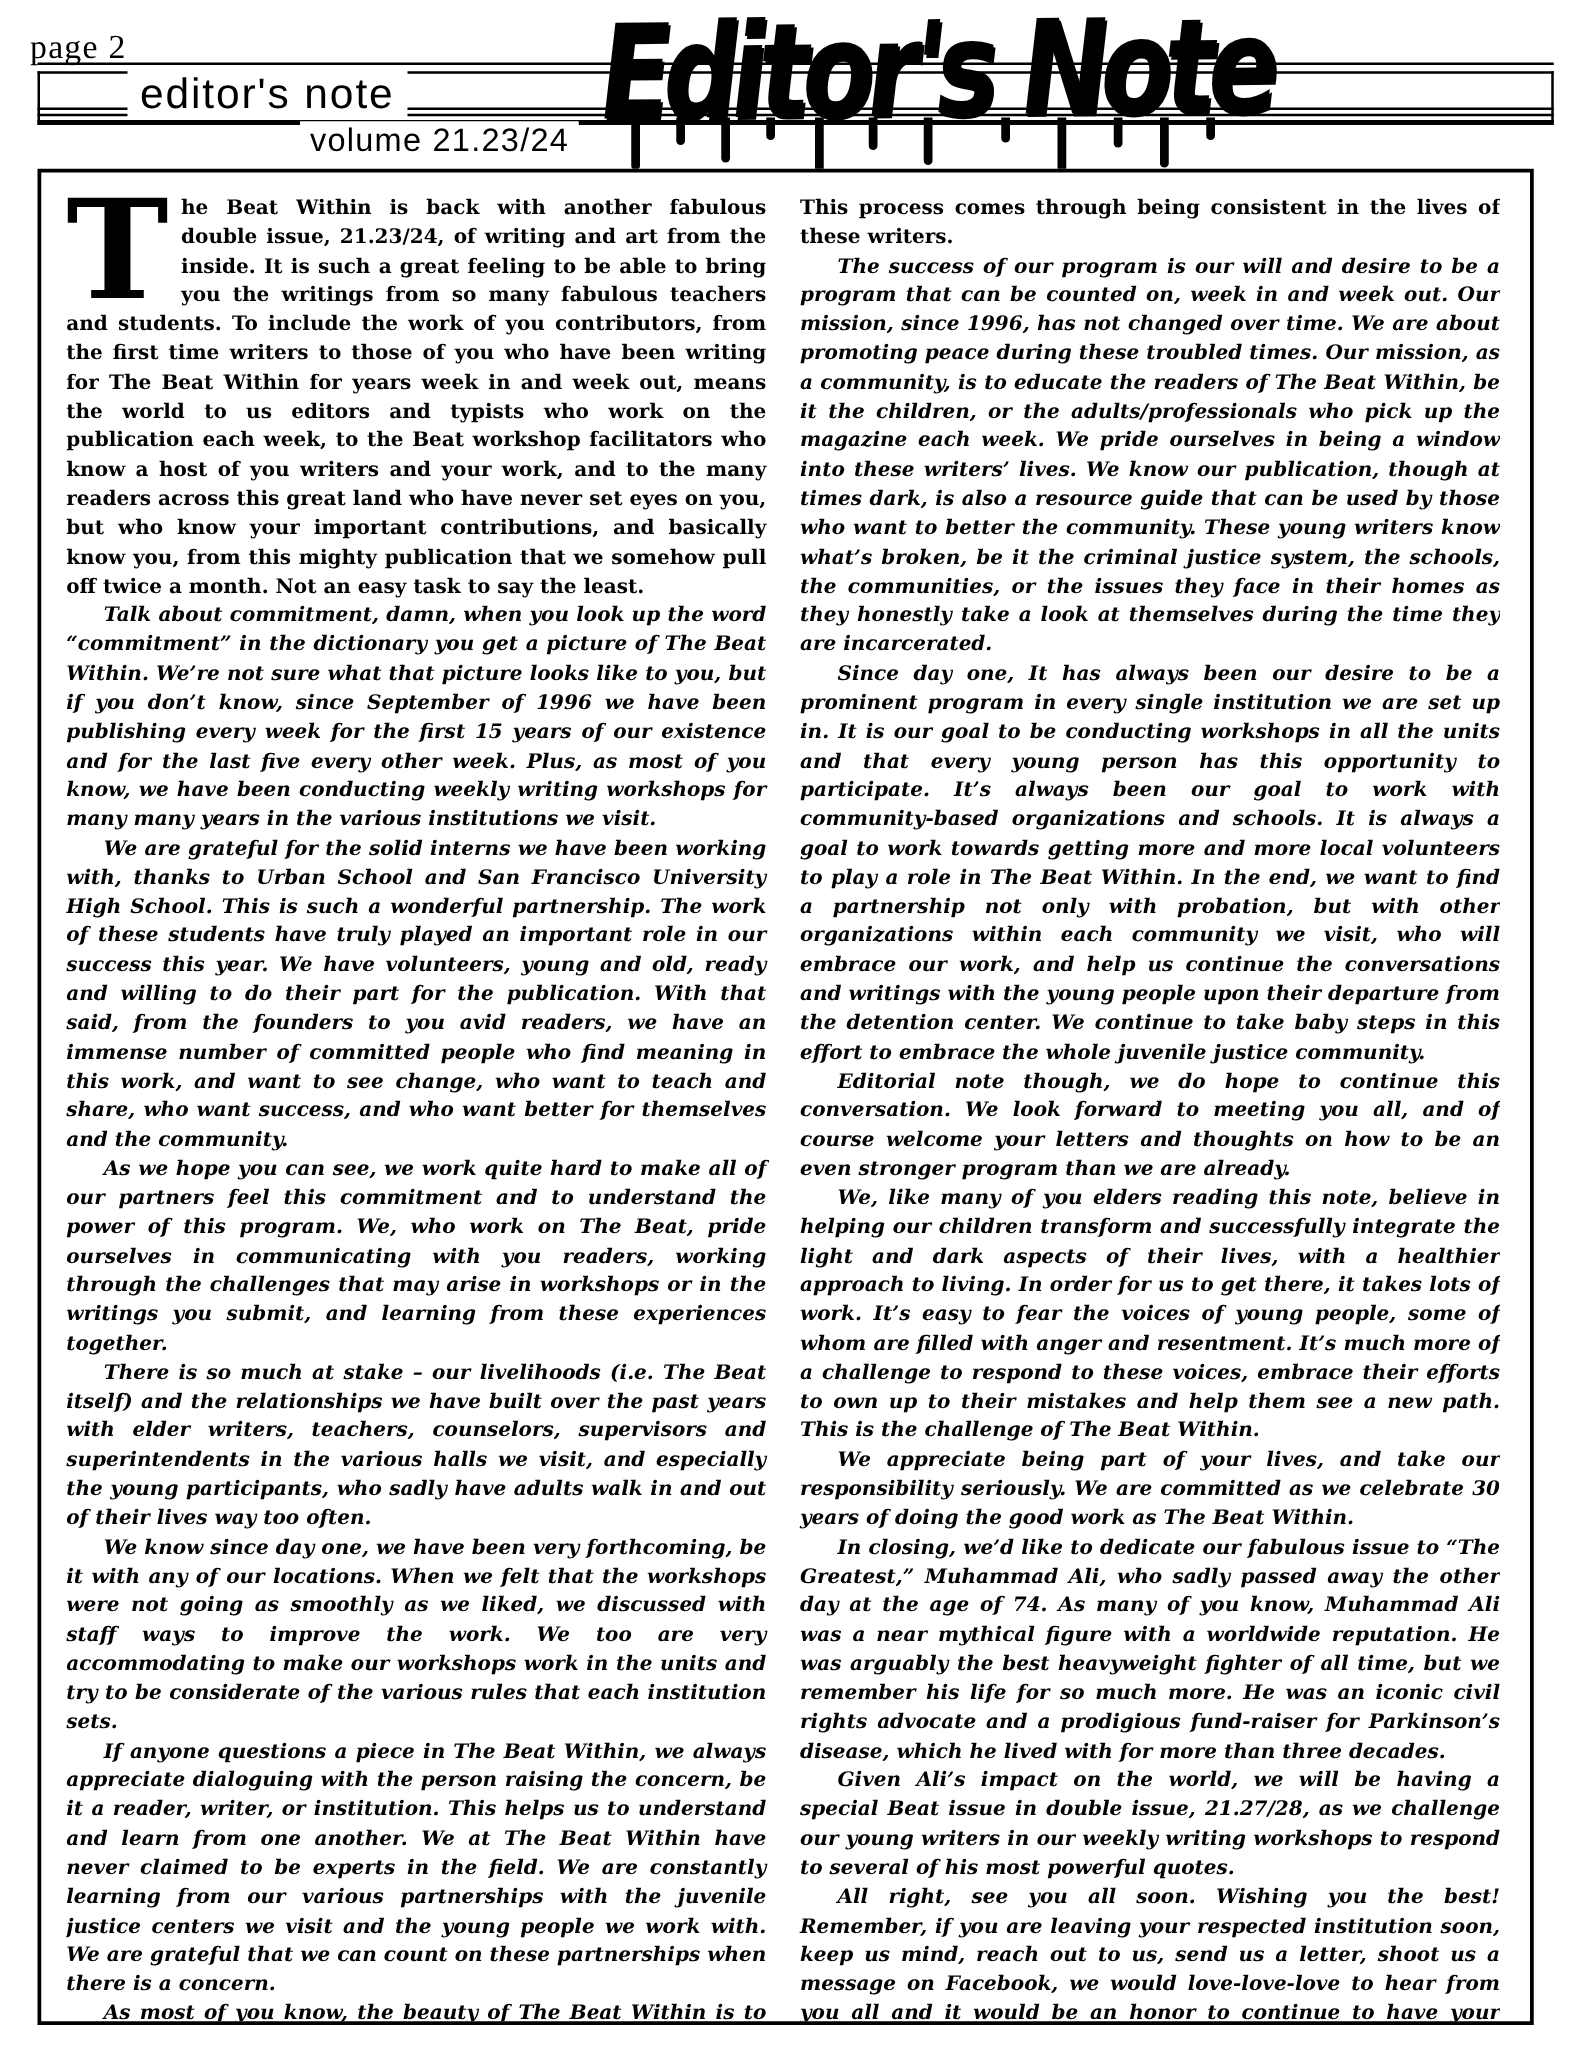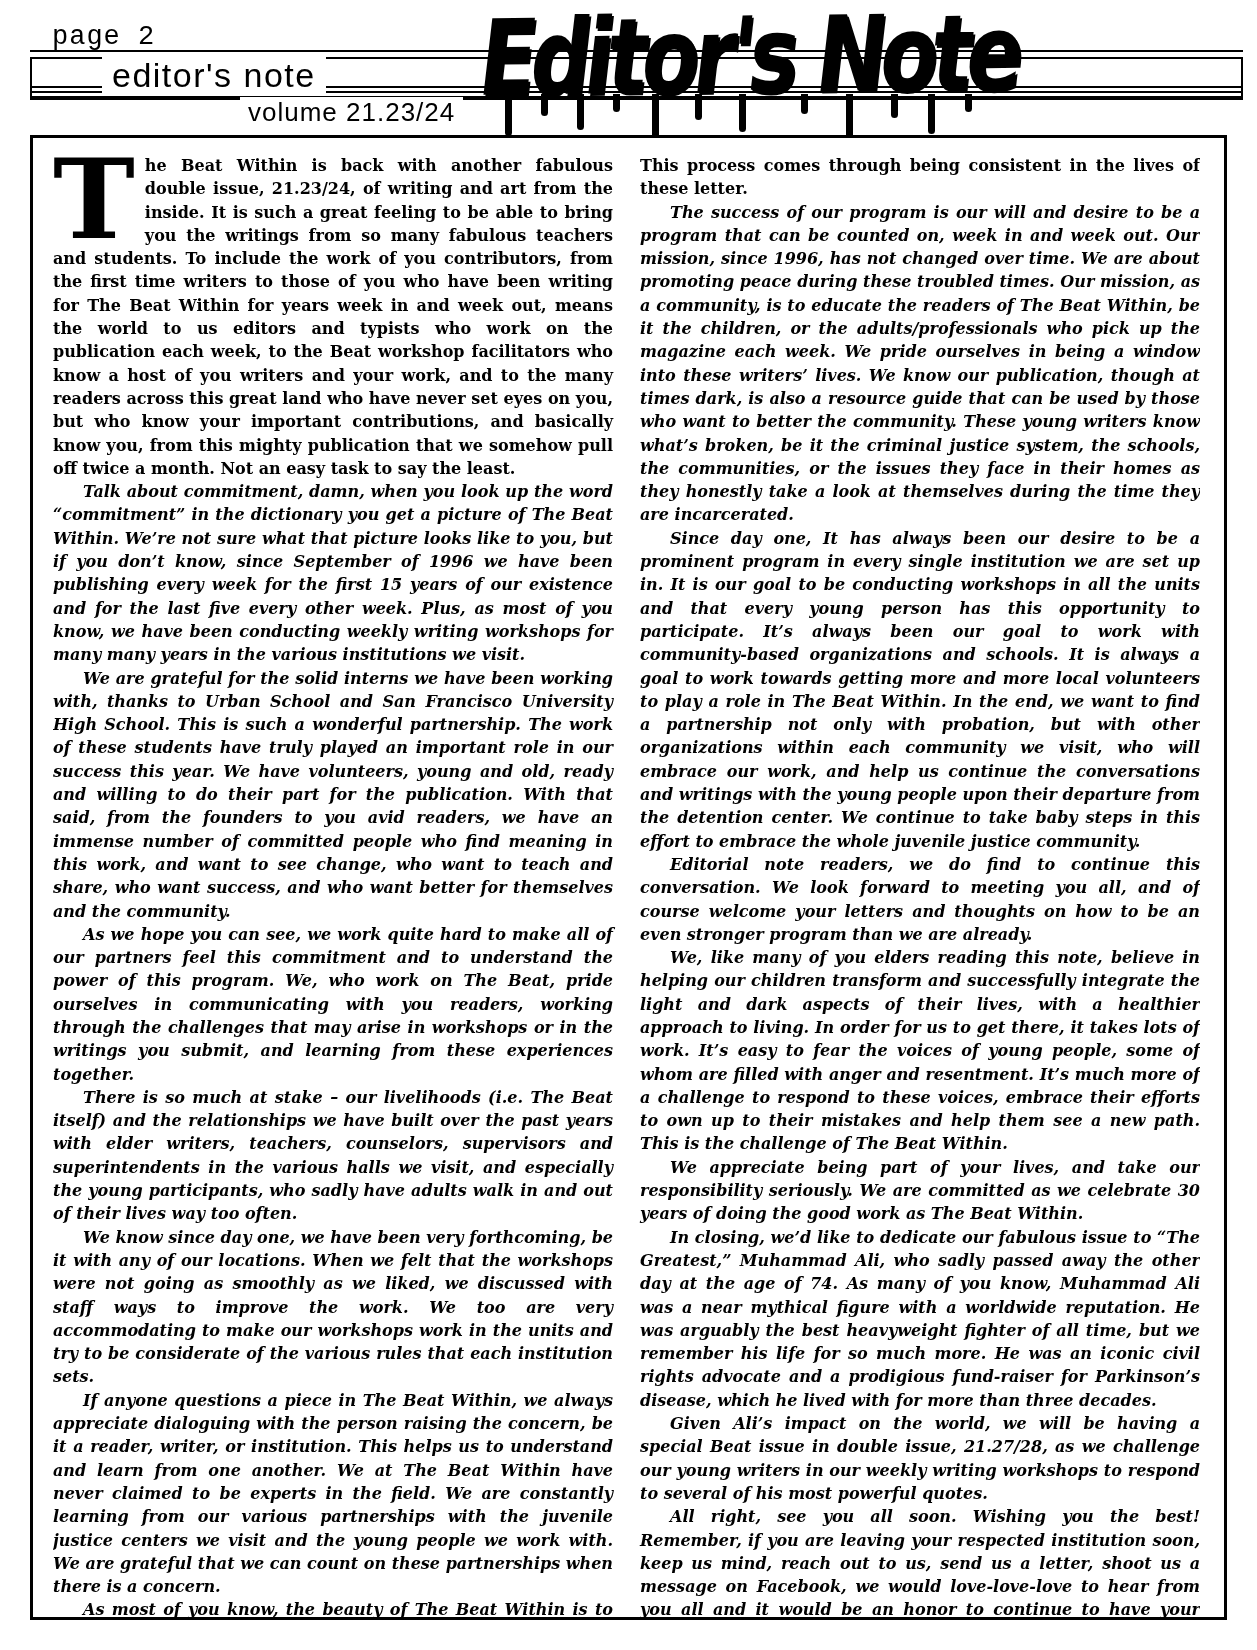--- a/index.html
+++ b/index.html
@@ -7,22 +7,22 @@
     position: relative;
     width: 1257px;
     height: 1650px;
     background: #ffffff;
     overflow: hidden;
     color: #000;
   }
 
   
   .page-label {
-    position: absolute; left: 52px; top: 22px;
-    font-family: Liberation Mono, monospace;
+    position: absolute; left: 24px; top: 22px;
+    font-family: Liberation Serif, serif;
     font-size: 27px; letter-spacing: 1px; color: #000;
   }
   .rule { position: absolute; background: #000; }
   .rule-a     { left: 30px; top: 50px;  width: 1213px; height: 2px; }
   .rule-b     { left: 30px; top: 57px;  width: 1213px; height: 2px; }
   .rule-c     { left: 30px; top: 86px;  width: 1213px; height: 2px; }
   .rule-d     { left: 30px; top: 91px;  width: 1213px; height: 2px; }
   .rule-e     { left: 30px; top: 96px;  width: 1213px; height: 4px; }
   .rule-left  { left: 30px; top: 57px;  width: 2px;    height: 43px; }
   .rule-right { left: 1241px; top: 57px; width: 2px;   height: 43px; }
@@ -121,24 +121,24 @@
       <p>he Beat Within is back with another fabulous double issue, 21.23/24, of writing and art from the inside. It is such a great feeling to be able to bring you the writings from so many fabulous teachers and students. To include the work of you contributors, from the first time writers to those of you who have been writing for The Beat Within for years week in and week out, means the world to us editors and typists who work on the publication each week, to the Beat workshop facilitators who know a host of you writers and your work, and to the many readers across this great land who have never set eyes on you, but who know your important contributions, and basically know you, from this mighty publication that we somehow pull off twice a month. Not an easy task to say the least.</p>
           <p>Talk about commitment, damn, when you look up the word “commitment” in the dictionary you get a picture of The Beat Within. We’re not sure what that picture looks like to you, but if you don’t know, since September of 1996 we have been publishing every week for the first 15 years of our existence and for the last five every other week. Plus, as most of you know, we have been conducting weekly writing workshops for many many years in the various institutions we visit.</p>
           <p>We are grateful for the solid interns we have been working with, thanks to Urban School and San Francisco University High School. This is such a wonderful partnership. The work of these students have truly played an important role in our success this year. We have volunteers, young and old, ready and willing to do their part for the publication. With that said, from the founders to you avid readers, we have an immense number of committed people who find meaning in this work, and want to see change, who want to teach and share, who want success, and who want better for themselves and the community.</p>
           <p>As we hope you can see, we work quite hard to make all of our partners feel this commitment and to understand the power of this program. We, who work on The Beat, pride ourselves in communicating with you readers, working through the challenges that may arise in workshops or in the writings you submit, and learning from these experiences together.</p>
           <p>There is so much at stake – our livelihoods (i.e. The Beat itself) and the relationships we have built over the past years with elder writers, teachers, counselors, supervisors and superintendents in the various halls we visit, and especially the young participants, who sadly have adults walk in and out of their lives way too often.</p>
           <p>We know since day one, we have been very forthcoming, be it with any of our locations. When we felt that the workshops were not going as smoothly as we liked, we discussed with staff ways to improve the work. We too are very accommodating to make our workshops work in the units and try to be considerate of the various rules that each institution sets.</p>
           <p>If anyone questions a piece in The Beat Within, we always appreciate dialoguing with the person raising the concern, be it a reader, writer, or institution. This helps us to understand and learn from one another. We at The Beat Within have never claimed to be experts in the field. We are constantly learning from our various partnerships with the juvenile justice centers we visit and the young people we work with. We are grateful that we can count on these partnerships when there is a concern.</p>
           <p>As most of you know, the beauty of The Beat Within is to allow the writers, predominantly the young writers in juvenile hall who are a part of our weekly workshops, to work through the baggage they carry, and to learn how to honestly write their thoughts down and to take ownership of their words. This does not come overnight. The time it takes to do this truly varies for each young person.</p>
         </div>
       <div class="col">
-          <p>This process comes through being consistent in the lives of these letter.</p>
+          <p>This process comes through being consistent in the lives of these writers.</p>
           <p>The success of our program is our will and desire to be a program that can be counted on, week in and week out. Our mission, since 1996, has not changed over time. We are about promoting peace during these troubled times. Our mission, as a community, is to educate the readers of The Beat Within, be it the children, or the adults/professionals who pick up the magazine each week. We pride ourselves in being a window into these writers’ lives. We know our publication, though at times dark, is also a resource guide that can be used by those who want to better the community. These young writers know what’s broken, be it the criminal justice system, the schools, the communities, or the issues they face in their homes as they honestly take a look at themselves during the time they are incarcerated.</p>
           <p>Since day one, It has always been our desire to be a prominent program in every single institution we are set up in. It is our goal to be conducting workshops in all the units and that every young person has this opportunity to participate. It’s always been our goal to work with community-based organizations and schools. It is always a goal to work towards getting more and more local volunteers to play a role in The Beat Within. In the end, we want to find a partnership not only with probation, but with other organizations within each community we visit, who will embrace our work, and help us continue the conversations and writings with the young people upon their departure from the detention center. We continue to take baby steps in this effort to embrace the whole juvenile justice community.</p>
-          <p>Editorial note readers, we do find to continue this conversation. We look forward to meeting you all, and of course welcome your letters and thoughts on how to be an even stronger program than we are already.</p>
+          <p>Editorial note though, we do hope to continue this conversation. We look forward to meeting you all, and of course welcome your letters and thoughts on how to be an even stronger program than we are already.</p>
           <p>We, like many of you elders reading this note, believe in helping our children transform and successfully integrate the light and dark aspects of their lives, with a healthier approach to living. In order for us to get there, it takes lots of work. It’s easy to fear the voices of young people, some of whom are filled with anger and resentment. It’s much more of a challenge to respond to these voices, embrace their efforts to own up to their mistakes and help them see a new path. This is the challenge of The Beat Within.</p>
           <p>We appreciate being part of your lives, and take our responsibility seriously. We are committed as we celebrate 30 years of doing the good work as The Beat Within.</p>
           <p>In closing, we’d like to dedicate our fabulous issue to “The Greatest,” Muhammad Ali, who sadly passed away the other day at the age of 74. As many of you know, Muhammad Ali was a near mythical figure with a worldwide reputation. He was arguably the best heavyweight fighter of all time, but we remember his life for so much more. He was an iconic civil rights advocate and a prodigious fund-raiser for Parkinson’s disease, which he lived with for more than three decades.</p>
           <p>Given Ali’s impact on the world, we will be having a special Beat issue in double issue, 21.27/28, as we challenge our young writers in our weekly writing workshops to respond to several of his most powerful quotes.</p>
           <p>All right, see you all soon. Wishing you the best! Remember, if you are leaving your respected institution soon, keep us mind, reach out to us, send us a letter, shoot us a message on Facebook, we would love-love-love to hear from you all and it would be an honor to continue to have your work featured in The Beat Within and get our magazine in your hands. Much love and respect, always…</p>
         </div>
     </div>
   </div>
 
 </div>

